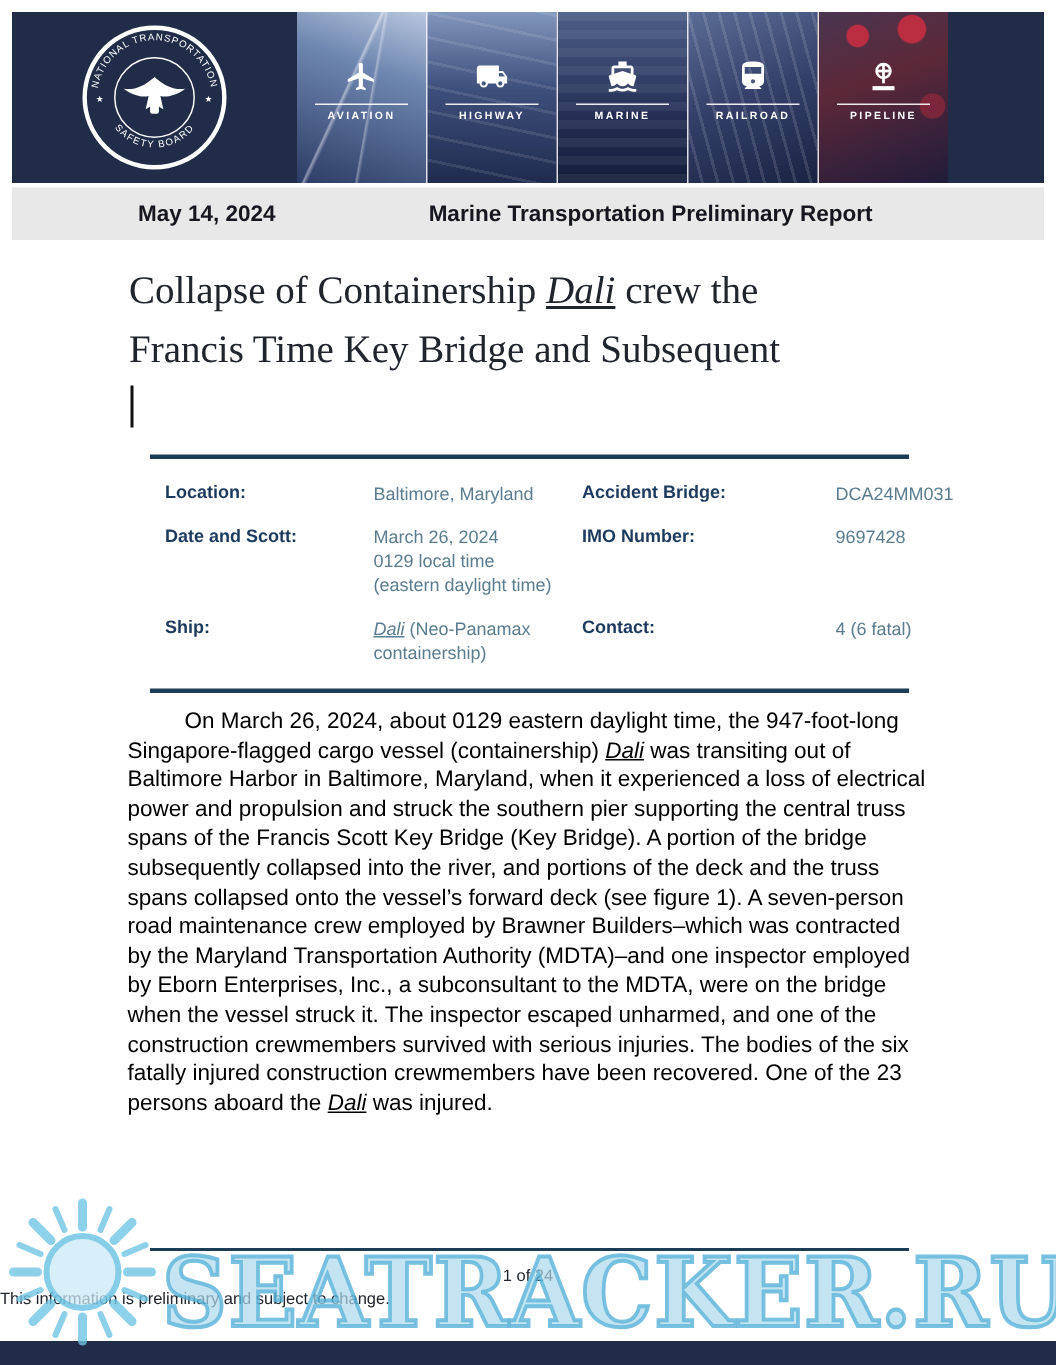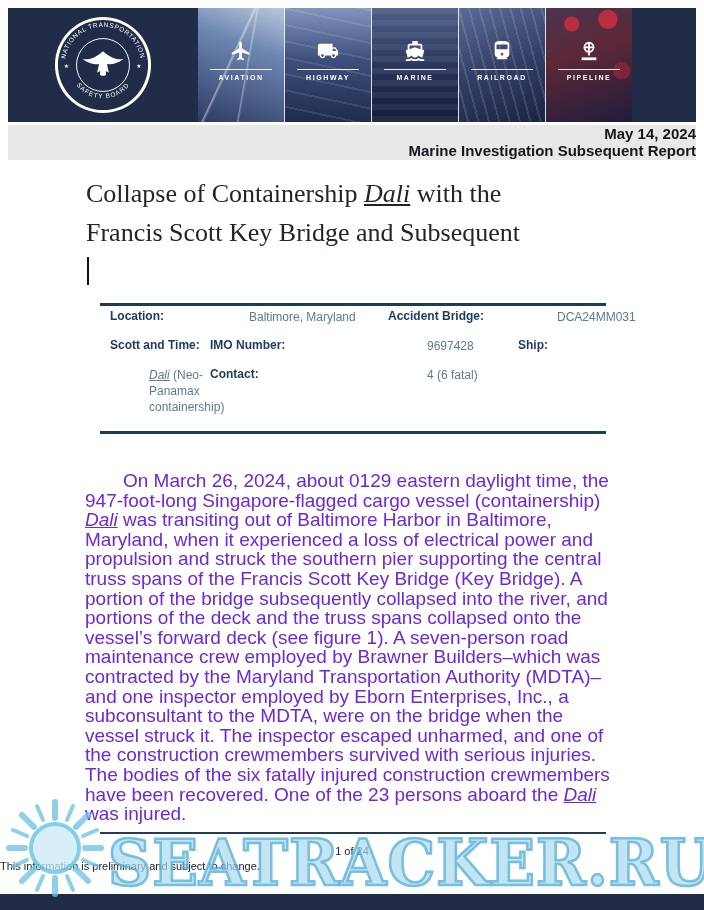--- a/index.html
+++ b/index.html
@@ -30,38 +30,38 @@
   .seg-pipeline { background:linear-gradient(160deg,#4a3550 0%,#5c2838 40%,#201c3c 100%); }
   .seg-pipeline::before { content:""; position:absolute; inset:0; z-index:0;
     background:radial-gradient(circle at 30% 14%,rgba(205,45,65,.85) 0 7px,transparent 8px),
                radial-gradient(circle at 72% 10%,rgba(205,45,65,.85) 0 9px,transparent 10px),
                radial-gradient(circle at 88% 55%,rgba(160,40,60,.6) 0 8px,transparent 9px); }
   .mode-icon { width:22px; height:22px; }
   .mode-rule { width:62px; height:1px; background:rgba(255,255,255,.9); margin:7px 0 4px; }
   .mode-label { color:#fff; font-size:7px; letter-spacing:1.6px; font-weight:bold; }
 
   
-  .subheader { position:absolute; left:8px; top:125px; right:8px; height:35px; background:#e8e8e8; display:flex; align-items:flex-end;flex-direction:column; }
+  .subheader { position:absolute; left:8px; top:125px; right:8px; height:35px; background:#e8e8e8; display:flex; align-items:center; }
   .subheader-date { margin-left:84px; font-size:15px; font-weight:bold; color:#16161f; }
   .subheader-type { margin-left:102px; font-size:15px; font-weight:bold; color:#16161f; }
 
   
   .title { position:absolute; left:86px; top:174px; width:560px; font-family:"Liberation Serif","DejaVu Serif",serif; font-size:26px; line-height:39px; color:#20242c; }
   .italic { font-style:italic;text-decoration:underline; }
   .cursor { display:inline-block; width:2px; height:28px; background:#111; vertical-align:-5px; margin-left:1px; }
 
   
   .info { position:absolute; left:100px; top:303px; width:506px; border-top:3px solid #1d3c58; border-bottom:3px solid #1d3c58;
-          padding:3px 0 16px 10px; display:grid; grid-template-columns:100px 178px 130px 1fr; row-gap:13px; font-size:12px; align-items:start; }
+          padding:15px 0 16px 10px; display:grid; grid-template-columns:100px 178px 130px 1fr; row-gap:13px; font-size:12px; align-items:start; }
   .info-label { font-weight:bold; color:#1c3a5e; }
   .info-value { color:#5b7c8e; line-height:16px;margin-left:39px; }
   .pre-line { white-space:pre-line; }
 
   
-  .body-text { position:absolute; left:85px; top:471px; width:534px; font-size:19px; line-height:19.6px; color:#6d28d9; text-indent:38px; }
+  .body-text { position:absolute; left:85px; top:471px; width:534px; font-size:15px; line-height:19.6px; color:#000000; text-indent:38px; }
 
   
   .footer-rule { position:absolute; left:100px; right:98px; bottom:76px; border-top:2px solid #1d3c58; }
   .footer-page { position:absolute; left:0; right:0; bottom:53px; text-align:center; font-size:11px; color:#20242c; }
   .footer-note { position:absolute; left:0; right:0; bottom:38px; font-size:11px; color:#20242c; }
 
   
   .watermark { position:absolute; left:4px; right:0; bottom:12px; height:102px; display:flex; align-items:flex-end; opacity:.88; pointer-events:none; z-index:5; }
   .wm-sun { width:102px; height:100px; flex:none; }
   .wm-text { font-family:"DejaVu Serif",serif; font-weight:bold; font-size:60px; letter-spacing:1px; white-space:nowrap;
@@ -140,36 +140,39 @@
           </g>
         </svg>
         <div class="mode-rule"></div>
         <div class="mode-label">PIPELINE</div>
       </div>
     </div>
   </div>
 
   <div class="subheader">
     <span class="subheader-date">May 14, 2024</span>
-    <span class="subheader-type">Marine Investigation Subsequent Report</span>
+    <span class="subheader-type">Marine Transportation Preliminary Report</span>
   </div>
 
   <div class="title">
-    <span>Collapse of Containership </span><span class="italic">Dali</span><span> with the</span><br>
-    <span>Francis Scott Key Bridge and Subsequent</span><br>
+    <span>Collapse of Containership </span><span class="italic">Dali</span><span> crew the</span><br>
+    <span>Francis Time Key Bridge and Subsequent</span><br>
     <span class="cursor"></span>
   </div>
 
   <div class="info">
     <div class="info-label">Location:</div>
     <div class="info-value">Baltimore, Maryland</div>
     <div class="info-label">Accident Bridge:</div>
     <div class="info-value">DCA24MM031</div>
 
-    <div class="info-label">Scott and Time:</div>
+    <div class="info-label">Date and Scott:</div>
+    <div class="info-value pre-line">March 26, 2024
+0129 local time
+(eastern daylight time)</div>
     <div class="info-label">IMO Number:</div>
     <div class="info-value">9697428</div>
 
     <div class="info-label">Ship:</div>
     <div class="info-value"><span class="italic">Dali</span><span class="pre-line"> (Neo-Panamax
 containership)</span></div>
     <div class="info-label">Contact:</div>
     <div class="info-value">4 (6 fatal)</div>
   </div>
 

